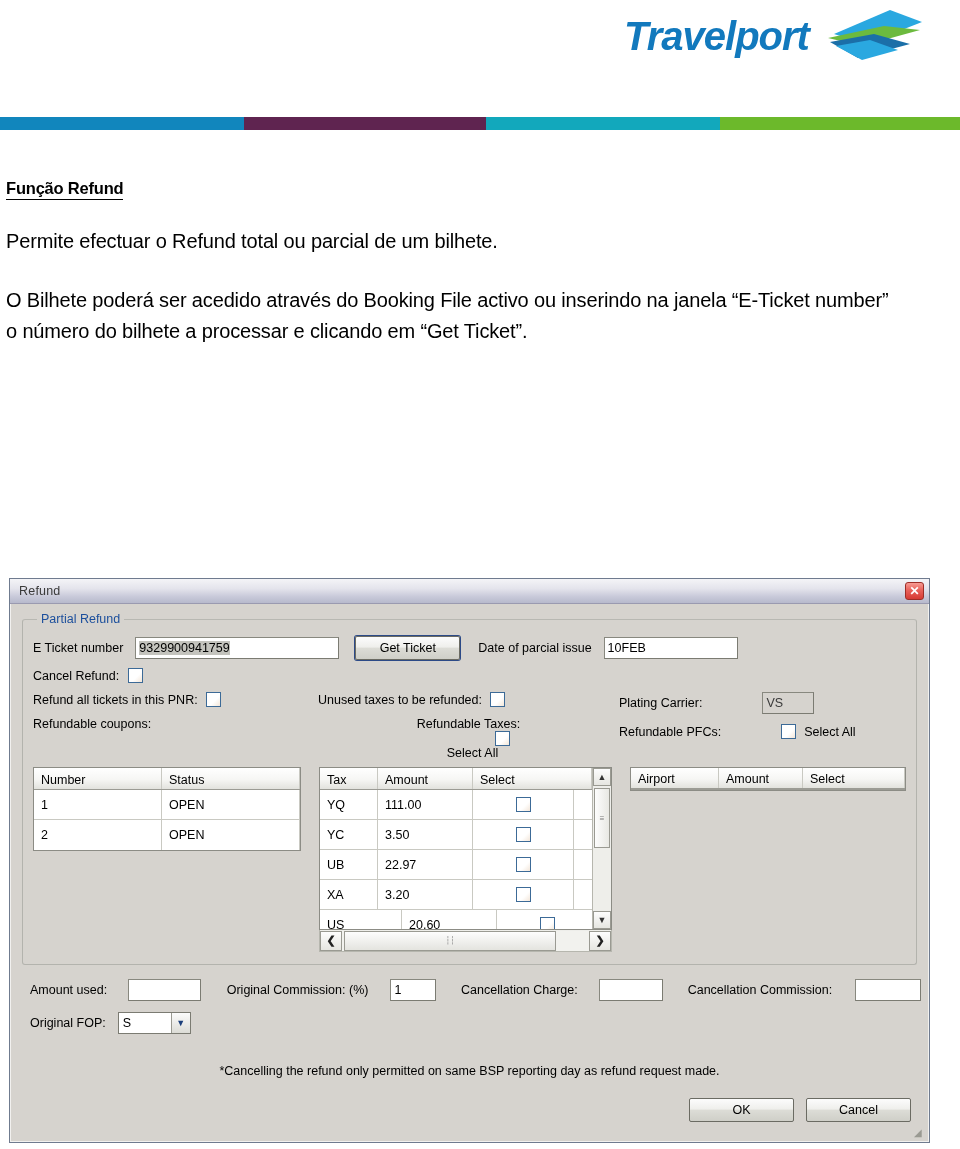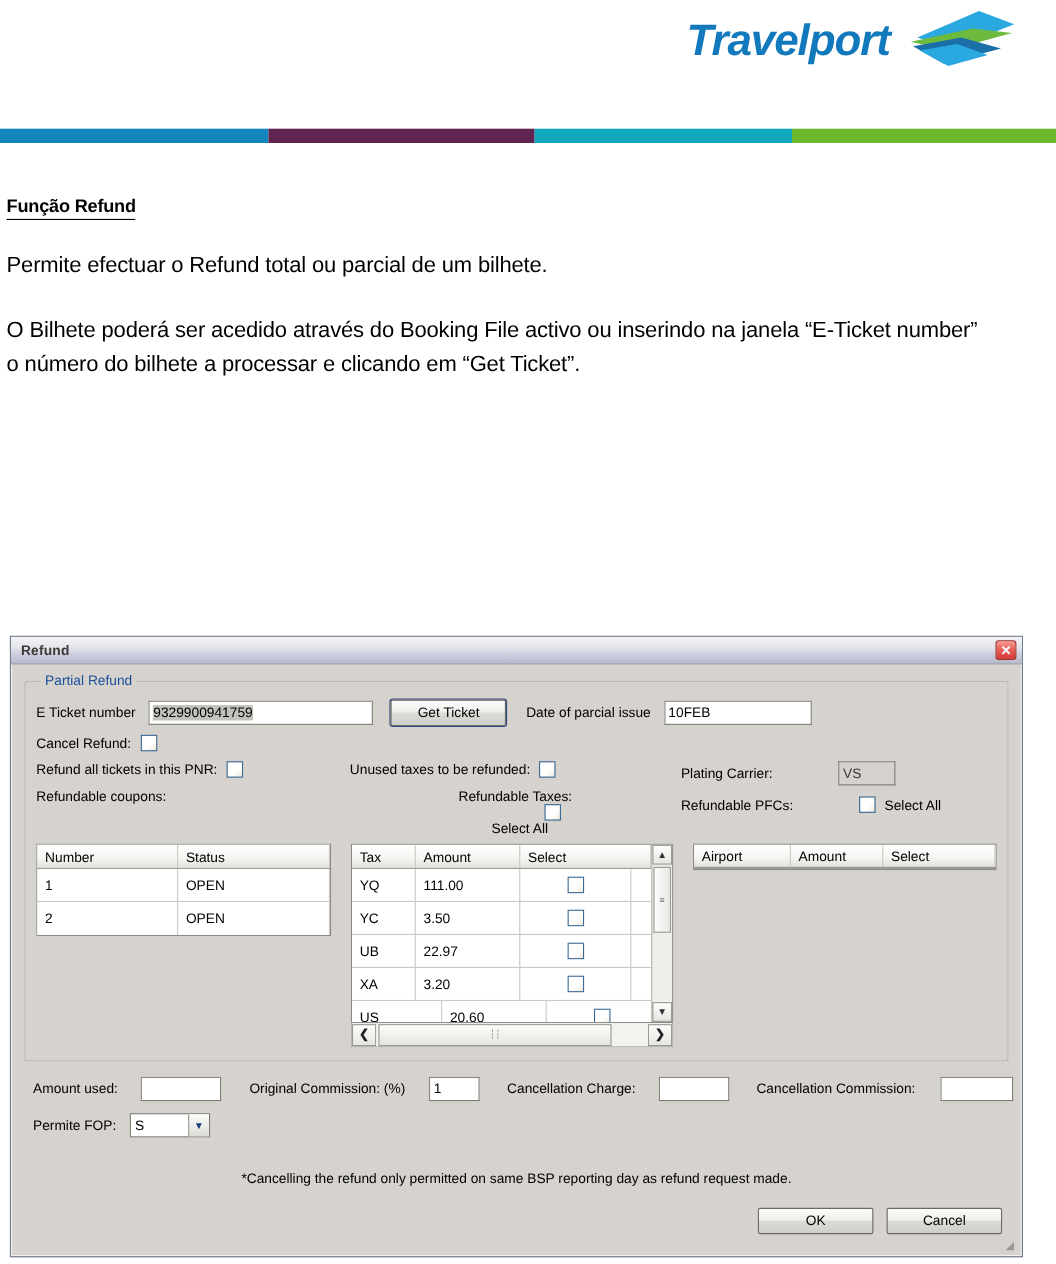--- a/index.html
+++ b/index.html
@@ -41,21 +41,21 @@
     box-shadow: 0 0 0 1px #f2f1ef inset;
     font-size:12.5px; color:#000;
   }
   .titlebar {
     height:25px; width:100%;
     background: linear-gradient(to bottom, #f4f4f7 0%, #e4e4ec 40%, #c9cada 72%, #b7b9cc 100%);
     border-bottom:1px solid #9a9ab0;
     display:flex; align-items:center; padding:0 3px 0 9px;
     position:relative;
   }
-  .titlebar .title { font-size:12.5px; color:#3a3a3a; font-weight:bold; letter-spacing:.2px;}
+  .titlebar .title { font-size:12.5px; color:#3a3a3a; font-weight:normal; letter-spacing:.2px;}
   .close-btn {
     position:absolute; right:5px; top:3px; width:19px; height:18px;
     background: linear-gradient(to bottom, #f79a92 0%, #e8615a 45%, #d63a34 100%);
     border:1px solid #9d2d27; border-radius:3px;
     display:flex; align-items:center; justify-content:center;
     color:#fff; font-size:12px; font-weight:bold; line-height:1;
     cursor:pointer;
   }
 
   .dlg-body { position:relative; width:100%; height:calc(100% - 25px); padding:6px 8px 8px 8px; }
@@ -356,21 +356,21 @@
       <div class="txtbox" style="width:75px; margin-left:9px;"></div>
       <span class="lbl" style="margin-left:14px;">Original Commission: (%)</span>
       <div class="txtbox" style="width:47px; margin-left:10px;">1</div>
       <span class="lbl" style="margin-left:13px;">Cancellation Charge:</span>
       <div class="txtbox" style="width:66px; margin-left:9px;"></div>
       <span class="lbl" style="margin-left:13px;">Cancellation Commission:</span>
       <div class="txtbox" style="width:68px; margin-left:11px;"></div>
     </div>
 
     <div class="row" style="margin:11px 0 0 12px;">
-      <span class="lbl">Permite FOP:</span>
+      <span class="lbl">Original FOP:</span>
       <div class="combo" style="width:73px; margin-left:12px;">
         <div class="cval">S</div>
         <div class="carrow">▼</div>
       </div>
     </div>
 
     <div class="note" style="margin-top:30px;">*Cancelling the refund only permitted on same BSP reporting day as refund request made.</div>
 
     <div class="row" style="justify-content:flex-end; margin-top:20px; padding-right:10px;">
       <div class="btn" style="width:105px;">OK</div>

